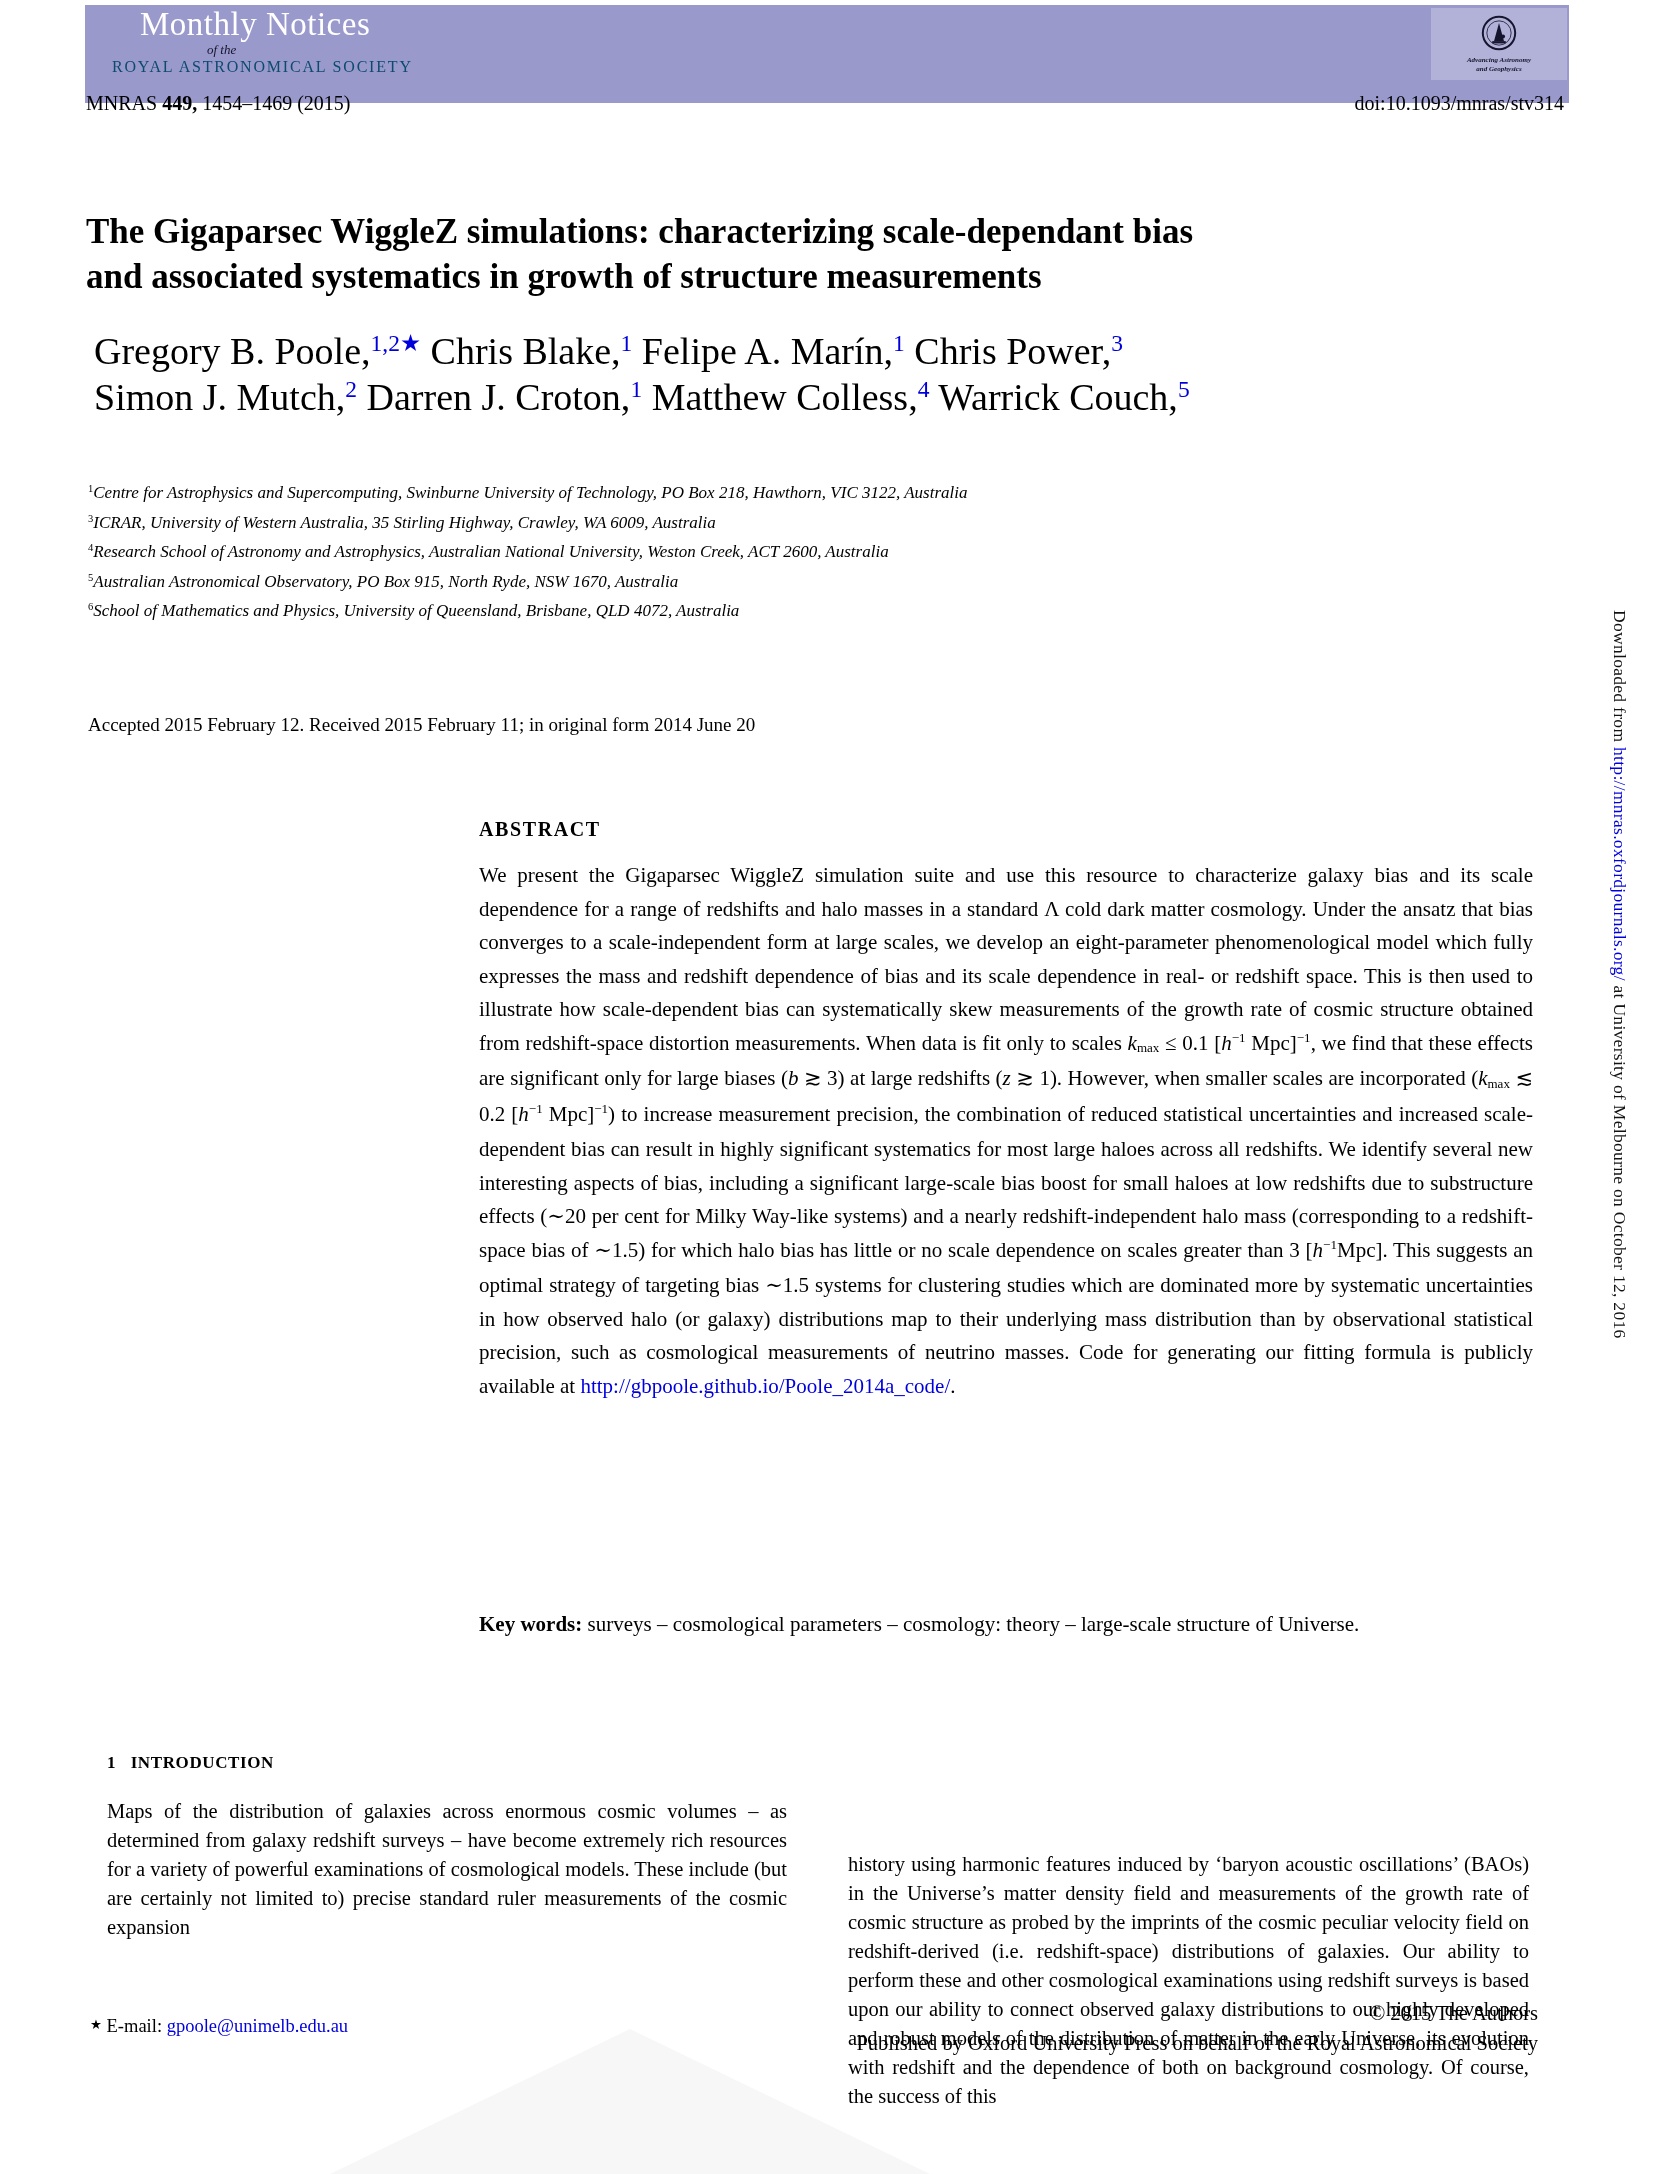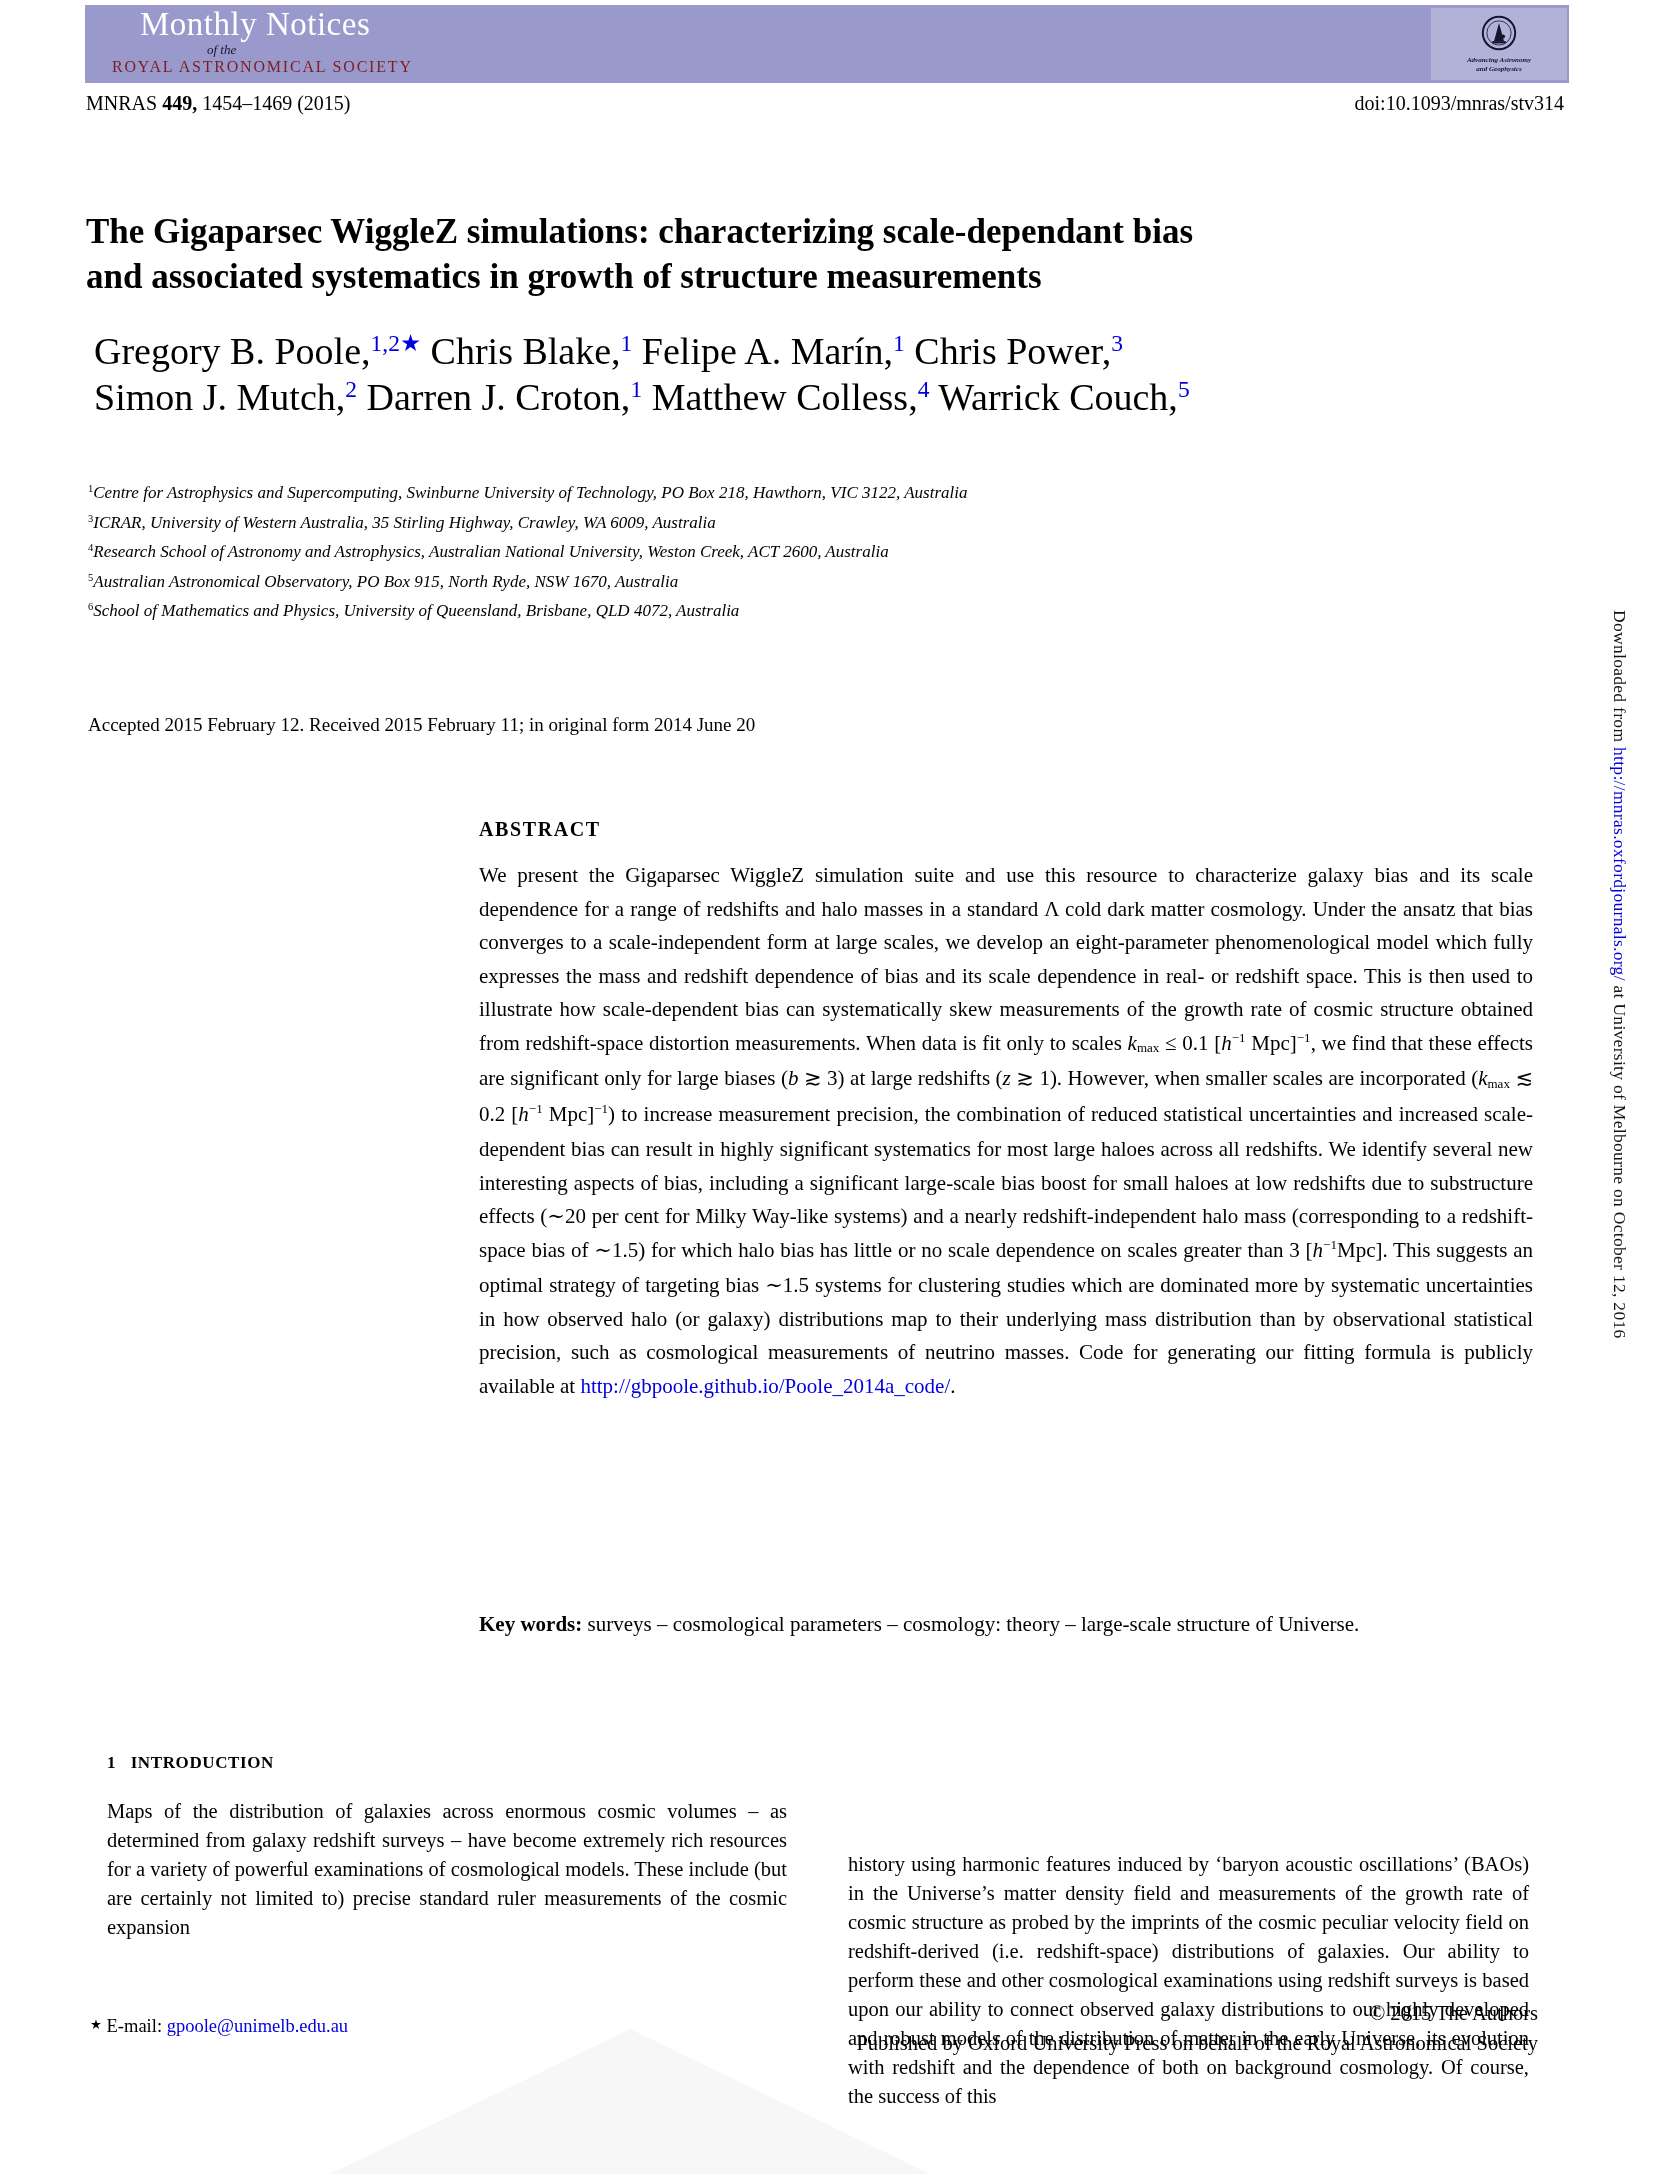--- a/index.html
+++ b/index.html
@@ -5,24 +5,24 @@
 <style>
   html,body { margin:0; padding:0; background:#e8e8e8; }
   .page {
     position:relative; width:1654px; height:2174px; margin:0 auto;
     background:#ffffff; overflow:hidden; color:#000;
     font-family:"Liberation Serif","DejaVu Serif",serif;
   }
   .page * { box-sizing:border-box; }
 
   
-  .banner { position:absolute; left:85px; top:5px; width:1484px; height:78px; background:#9a99cc;padding-left:12px; }
+  .banner { position:absolute; left:85px; top:5px; width:1484px; height:98px; background:#9a99cc;padding-left:12px; }
   .journal-name { position:absolute; left:55px; top:1px; font-size:33px; color:#ffffff; letter-spacing:0.5px; }
   .journal-ofthe { position:absolute; left:122px; top:37px; font-size:13px; font-style:italic; color:#15152e; }
-  .journal-ras  { position:absolute; left:27px; top:53px; font-size:16px; color:#7f1d1d; letter-spacing:1.8px; }
+  .journal-ras  { position:absolute; left:27px; top:53px; font-size:16px; color:#0c4a6e; letter-spacing:1.8px; }
   .logo-box { position:absolute; right:2px; top:3px; width:136px; height:72px; background:#b2b1d8;
               display:flex; flex-direction:column; align-items:center; justify-content:center; }
   .logo-caption { font-size:7px; font-style:italic; font-weight:bold; color:#15152e;
                   text-align:center; width:72px; line-height:1.15; margin-top:1px; }
 
   
   .cite-row { position:absolute; left:86px; top:92px; width:1478px; display:flex;
               justify-content:space-between; font-size:20px; }
 
   

